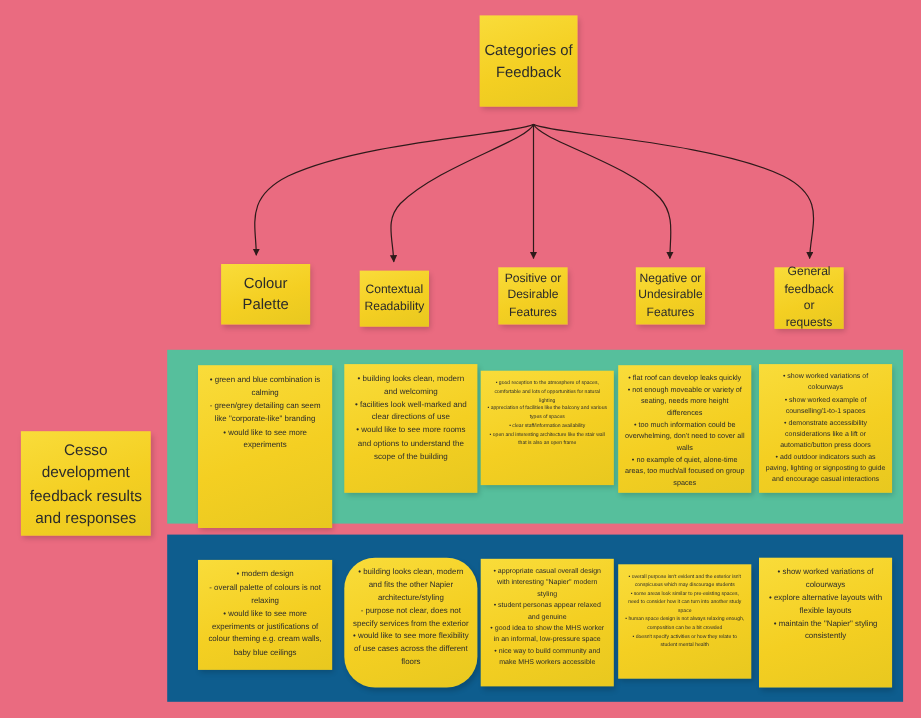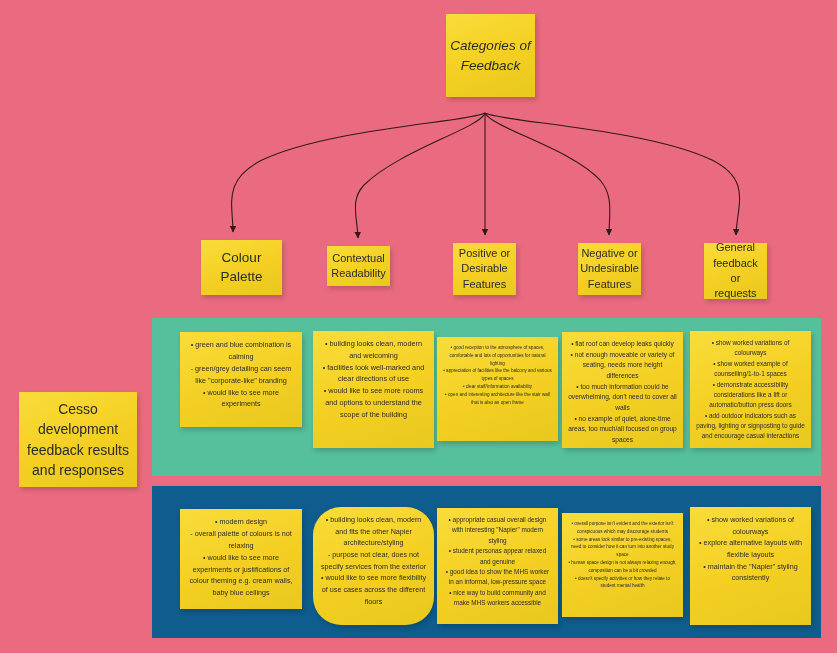--- a/index.html
+++ b/index.html
@@ -27,47 +27,47 @@
     display:flex;
     align-items:center;
     justify-content:center;
     text-align:center;
     line-height:1.25;
   }
   .note-grad{background:linear-gradient(160deg,#f9dc3a 0%,#f4cf22 55%,#e8c81f 100%);}
 
   
   .note-root{
-    left:446px;top:14px;width:89px;height:83px;
-    font-size:13.5px;line-height:1.45;font-style:italic;
+    left:436px;top:14px;width:89px;height:83px;
+    font-size:13.5px;line-height:1.45;
   }
 
   
   .note-cat{font-size:11px;line-height:1.4;padding:4px 5px;}
   .cat-1{left:201px;top:240px;width:81px;height:55px;font-size:13.5px;}
-  .cat-2{left:327px;top:246px;width:63px;height:40px;}
+  .cat-2{left:327px;top:246px;width:63px;height:51px;}
   .cat-3{left:453px;top:243px;width:63px;height:52px;}
   .cat-4{left:578px;top:243px;width:63px;height:52px;justify-content:center;}
   .cat-5{left:704px;top:243px;width:63px;height:56px;}
 
   
   .note-label{
     left:19px;top:392px;width:118px;height:95px;
     font-size:14px;line-height:1.45;padding:4px;justify-content:flex-end;
   }
 
   
   .note-body{
     display:block;
     padding:7px 6px;
     text-align:center;
   }
   .note-body p{margin:0;}
 
-  .g1{left:180px;top:332px;width:122px;height:95px;font-size:7.2px;line-height:1.65;}
+  .g1{left:180px;top:332px;width:122px;height:148px;font-size:7.2px;line-height:1.65;}
   .g2{left:313px;top:331px;width:121px;height:117px;font-size:7.3px;line-height:1.62;}
   .g3{left:437px;top:337px;width:121px;height:104px;font-size:4.6px;line-height:1.7;}
   .g4{left:562px;top:332px;width:121px;height:116px;font-size:6.6px;line-height:1.62;}
   .g5{left:690px;top:331px;width:121px;height:117px;font-size:6.4px;line-height:1.62;}
 
   .b1{left:180px;top:509px;width:122px;height:100px;font-size:7.2px;line-height:1.65;}
   .b2{left:313px;top:507px;width:121px;height:118px;font-size:7.2px;line-height:1.62;border-radius:28px;}
   .b3{left:437px;top:508px;width:121px;height:116px;font-size:6.4px;line-height:1.62;}
   .b4{left:562px;top:513px;width:121px;height:104px;font-size:4.6px;line-height:1.7;}
   .b5{left:690px;top:507px;width:121px;height:118px;font-size:7.2px;line-height:1.62;}

